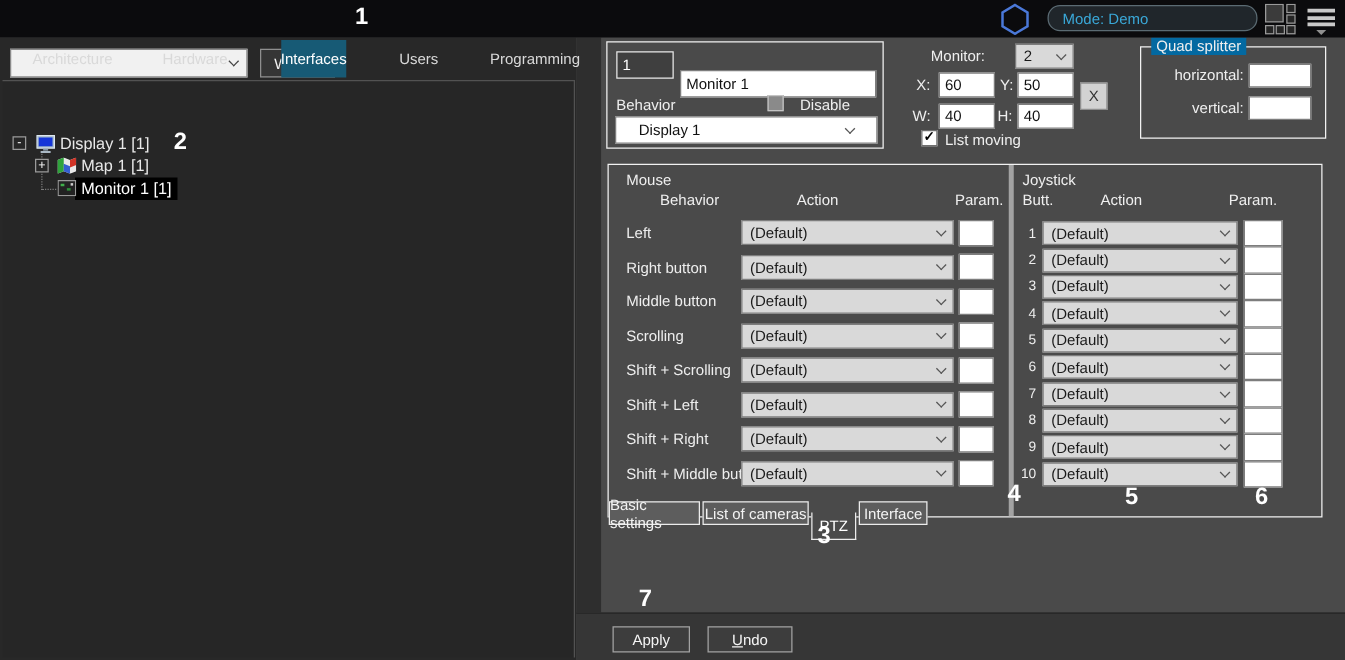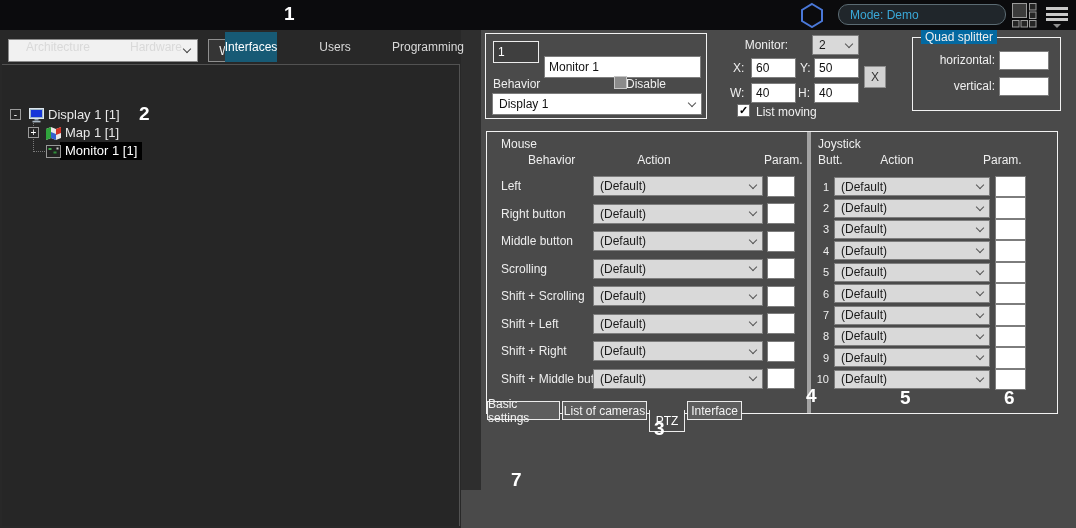--- a/index.html
+++ b/index.html
@@ -48,21 +48,21 @@
   .gutter { position:absolute; left:461px; top:30px; width:20px; height:460px; background:#2e2e2e; }
   .content { position:absolute; left:481px; top:30px; width:595px; height:460px; background:#4a4a4a; }
 
   .wbox { position:absolute; border:1px solid #f2f2f2; }
   .lbl { position:absolute; color:#efefef; font-size:12px; white-space:nowrap; }
   .winput { position:absolute; background:#fff; border:1px solid #7d7d7d; color:#111; font-size:12px;
             padding:0 4px; font-family:inherit; }
   .dkinput { position:absolute; background:#3f3f3f; border:1px solid #ececec; color:#fff; font-size:12px;
              padding:0 4px; font-family:inherit; }
   .wselect { position:absolute; background:#fff; border:1px solid #7d7d7d; color:#111; font-size:12px;
-             display:flex; align-items:center; justify-content:space-between; padding:0 6px; cursor:default; }
+             display:flex; align-items:center; justify-content:space-between; padding:0 18px; cursor:default; }
   .gselect { position:absolute; background:#d9d9d9; border:1px solid #7d7d7d; color:#1a1a1a; font-size:12px;
              display:flex; align-items:center; justify-content:space-between; padding:0 6px; cursor:default; }
   .chev { width:6px; height:6px; border-left:1.5px solid #555; border-bottom:1.5px solid #555;
           transform:rotate(-45deg); margin-top:-3px; flex-shrink:0; }
   .cb { position:absolute; width:13px; height:13px; background:#fff; border:1px solid #6f6f6f;
         color:#000; font-size:11px; font-weight:bold; line-height:11px; text-align:center; cursor:default; }
   .cb.gray { background:#8a8a8a; border-color:#c4c4c4; }
   .xbtn { position:absolute; left:864px; top:66px; width:22px; height:22px; background:#d2d2d2;
           border:1px solid #8f8f8f; color:#333; font-size:12px; display:flex; align-items:center;
           justify-content:center; cursor:default; }
@@ -178,21 +178,21 @@
   </div>
 
   <div class="gutter"></div>
   <div class="content"></div>
 
   <div class="wbox" style="left:485px; top:33px; width:222px; height:86px;">
     <input class="dkinput" style="left: 7px; top: 7px; width: 46px; height: 22px;" value="1">
     <input class="winput" style="left: 58px; top: 22px; width: 157px; height: 22px;" value="Monitor 1">
     <span class="lbl" style="left:7px; top:43px;">Behavior</span>
     <div class="cb gray" style="left:128px; top:42px;"></div>
-    <span class="lbl" style="left:140px; top:43px;">Disable</span>
+    <span class="lbl" style="left:154px; top:43px;">Disable</span>
     <div class="wselect" style="left:6px; top:59px; width:210px; height:22px;">
       <span>Display 1</span>
       <span class="chev"></span>
     </div>
   </div>
 
   <span class="lbl" style="left:732px; top:38px; width:56px; text-align:right;">Monitor:</span>
   <div class="gselect" style="left:812px; top:35px; width:47px; height:20px;">
     <span>2</span>
     <span class="chev"></span>
@@ -380,20 +380,24 @@
     </div>
   </div>
 
   <div class="tab-strip">
       <div class="tab" style="width: 73px;">Basic settings</div>
       <div class="tab" style="width: 85px;">List of cameras</div>
       <div class="tab active" style="width: 36px;">PTZ</div>
       <div class="tab" style="width: 55px;">Interface</div>
     </div>
 
+  <div class="bottom-strip">
+    <div class="foot-btn" style="left:29px; width:62px;">Apply</div>
+    <div class="foot-btn" style="left:105px; width:68px;"><u>U</u>ndo</div>
+  </div>
 
   <div class="marker" style="left:284px; top:4px;">1</div>
   <div class="marker" style="left:139px; top:104px;">2</div>
   <div class="marker" style="left:654px; top:419px;">3</div>
   <div class="marker" style="left:806px; top:386px;">4</div>
   <div class="marker" style="left:900px; top:388px;">5</div>
   <div class="marker" style="left:1004px; top:388px;">6</div>
   <div class="marker" style="left:511px; top:470px;">7</div>
 
 </div>

